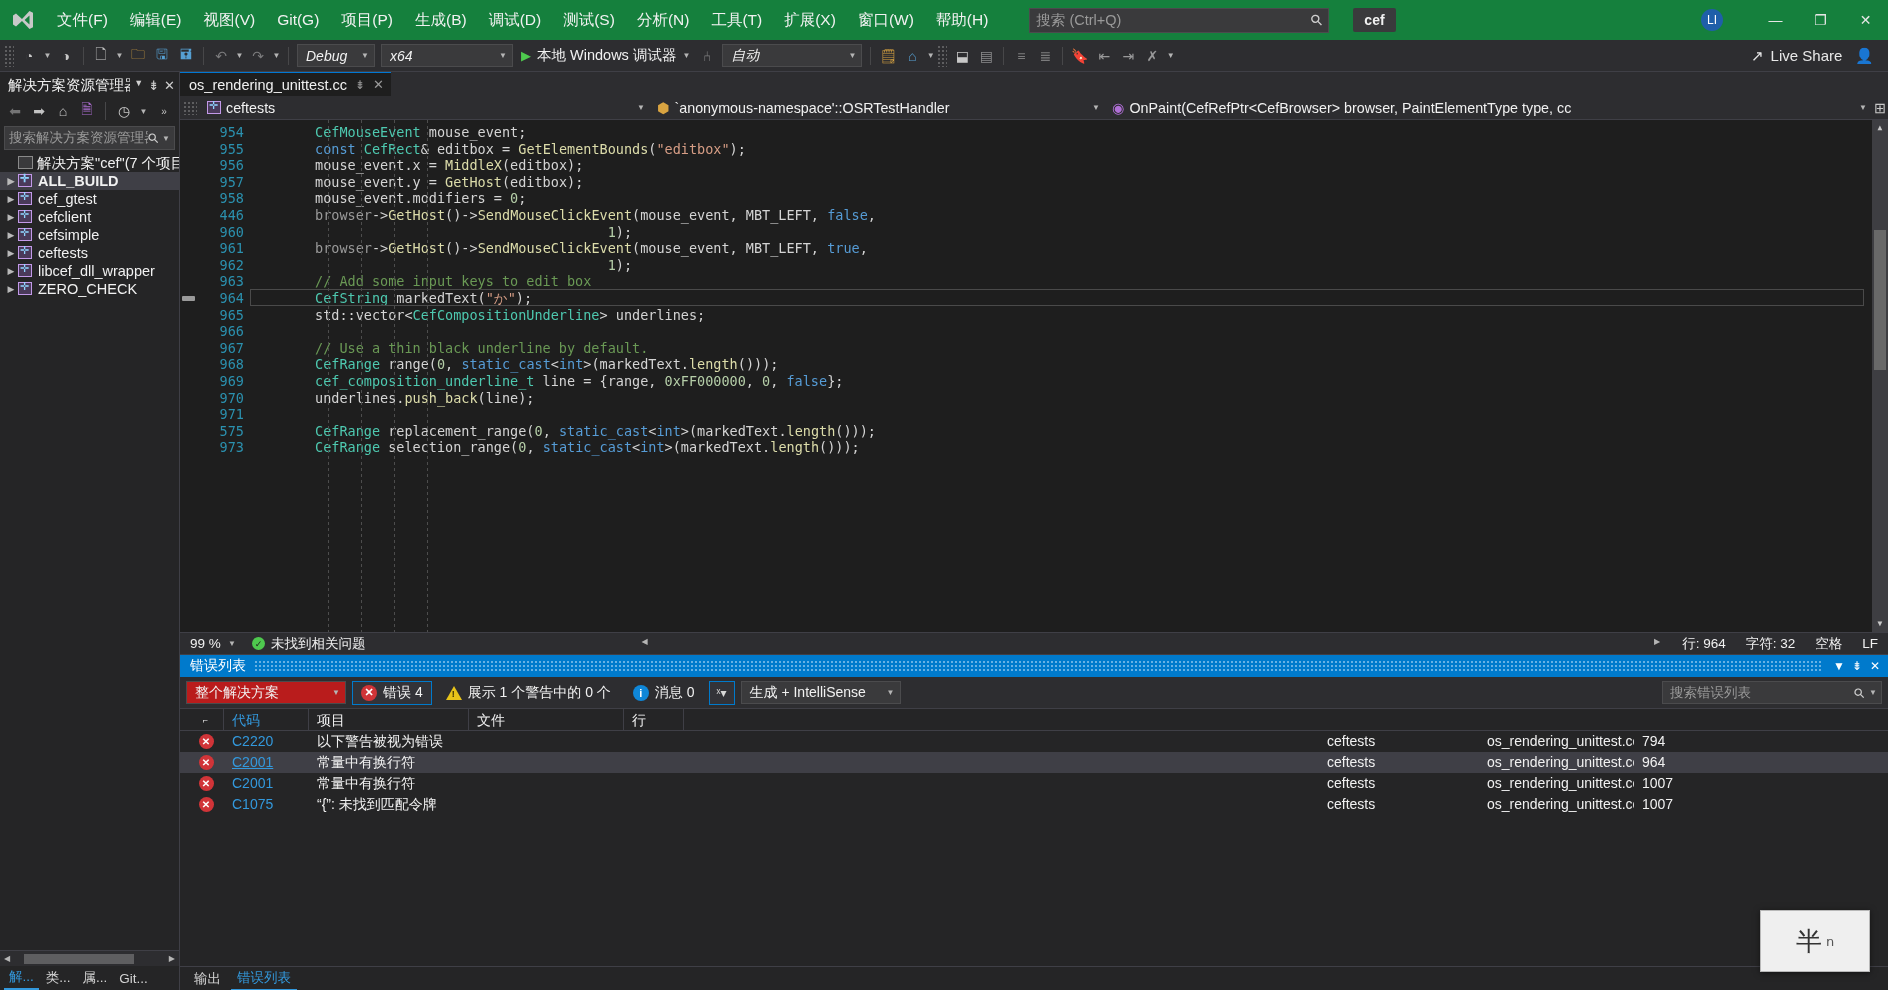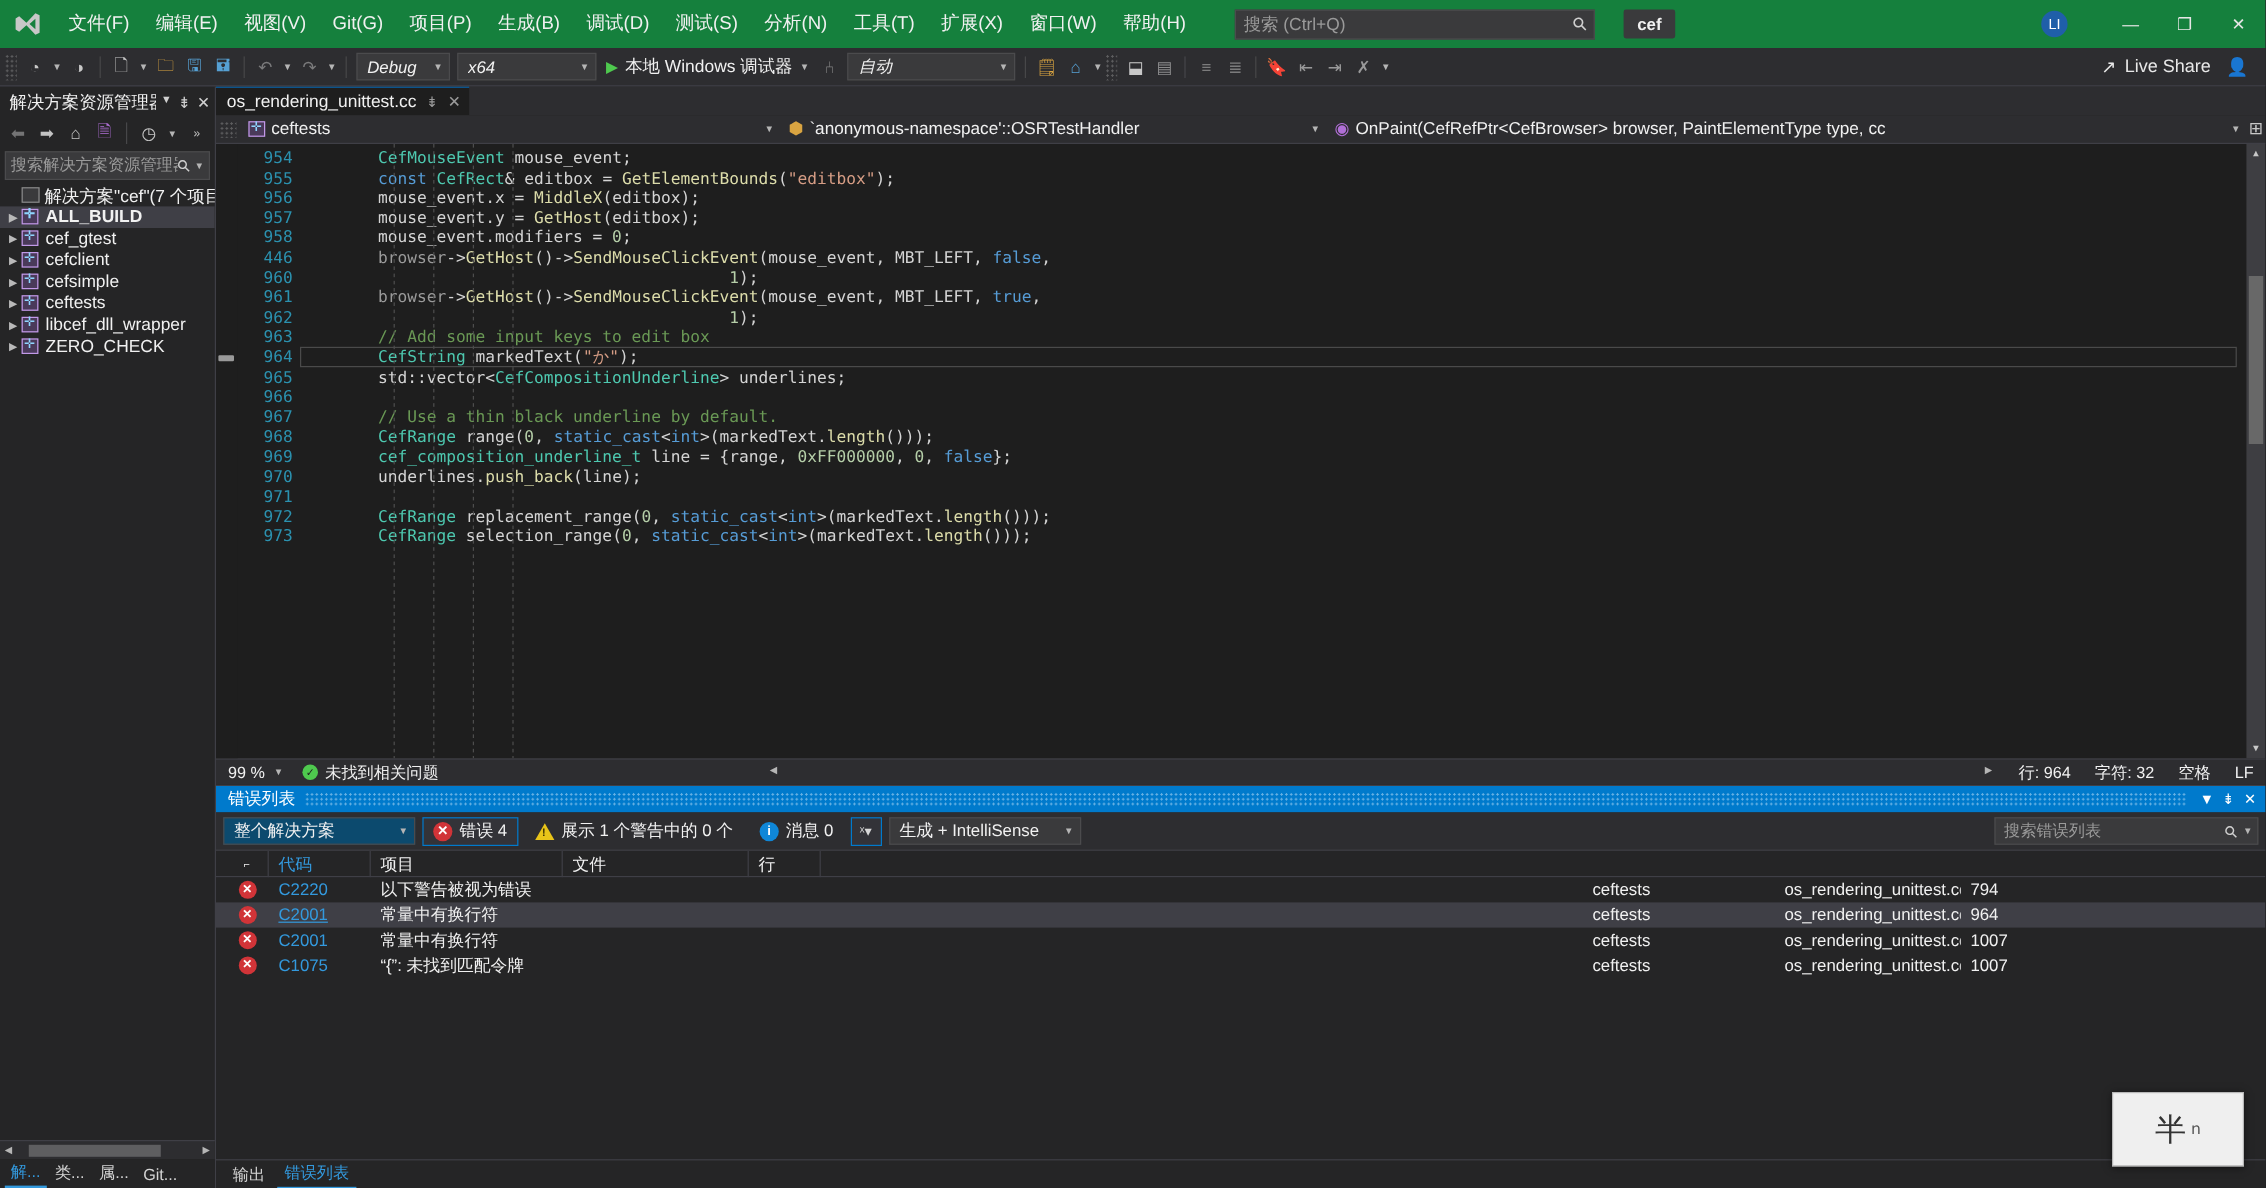--- a/index.html
+++ b/index.html
@@ -163,21 +163,21 @@
   
   #errorpanel { height:336px; display:flex; flex-direction:column; background:#252526;
                 border-top:1px solid #3f3f46;}
   #errorhead { height:22px; background:#007acc; display:flex; align-items:center;
                padding:0 4px 0 10px; font-size:14px; color:#fff; }
   #errorhead .grip { flex:1; height:12px; margin:0 8px; opacity:.5;
      background-image:radial-gradient(circle,#cfe8fb 1px,transparent 1px); background-size:4px 4px;}
   #errorhead .hb { width:18px;text-align:center;font-size:12px; }
   #errortools { height:32px; background:#2d2d30; display:flex; align-items:center;
                 padding:0 6px; gap:6px; border-bottom:1px solid #3f3f46;}
-  #scope-combo { width:160px; height:23px; background:#0c4a6e; border:1px solid #4b4b4d;
+  #scope-combo { width:160px; height:23px; background:#b91c1c; border:1px solid #4b4b4d;
      display:flex; align-items:center; padding:0 5px 0 8px; font-size:14px;}
   #scope-combo .ca{margin-left:auto;color:#b5b5b5;font-size:8px;}
   .filter-btn { height:24px; display:flex; align-items:center; gap:6px; padding:0 8px;
                 font-size:14px; }
   .filter-btn.on { border:1px solid #007acc; background:#333338; }
   .badge-ico { width:16px;height:16px;border-radius:50%;display:flex;align-items:center;
                justify-content:center;font-size:11px;color:#fff;font-weight:bold;}
   .b-err{background:#d13438;} .b-info{background:#0f87d8;}
   .warn-tri { width:0;height:0;border-left:8px solid transparent;border-right:8px solid transparent;
               border-bottom:14px solid #e8c419; position:relative;}
@@ -277,21 +277,21 @@
   <div class="tb-btn" style="opacity:.5">↶</div>
   <div class="tb-caret">▼</div>
   <div class="tb-btn" style="opacity:.5">↷</div>
   <div class="tb-caret">▼</div>
   <div class="tb-sep"></div>
 
   <div class="combo" style="width:78px">
     <span class="cv">Debug</span>
     <span class="ca">▼</span>
   </div>
-  <div class="combo" style="width:116px">
+  <div class="combo" style="width:132px">
     <span class="cv">x64</span>
     <span class="ca">▼</span>
   </div>
   <div id="run-btn">
     <span class="tri">▶</span>
     <span>本地 Windows 调试器</span>
     <span class="ca" style="color:#b5b5b5;font-size:8px;margin-left:6px">▼</span>
   </div>
   <div class="tb-btn" style="opacity:.5">⑃</div>
   <div class="combo" style="width:140px">
@@ -451,21 +451,21 @@
           <div>962</div>
           <div>963</div>
           <div>964</div>
           <div>965</div>
           <div>966</div>
           <div>967</div>
           <div>968</div>
           <div>969</div>
           <div>970</div>
           <div>971</div>
-          <div>972</div>
+          <div>575</div>
           <div>973</div>
         </div>
       <div id="codelines">
         <div class="indent-guides">
           <div class="ig" style="left:78px"></div>
           <div class="ig" style="left:111px"></div>
           <div class="ig" style="left:144px"></div>
           <div class="ig" style="left:177px"></div>
         </div>
         <div id="code-rows">

